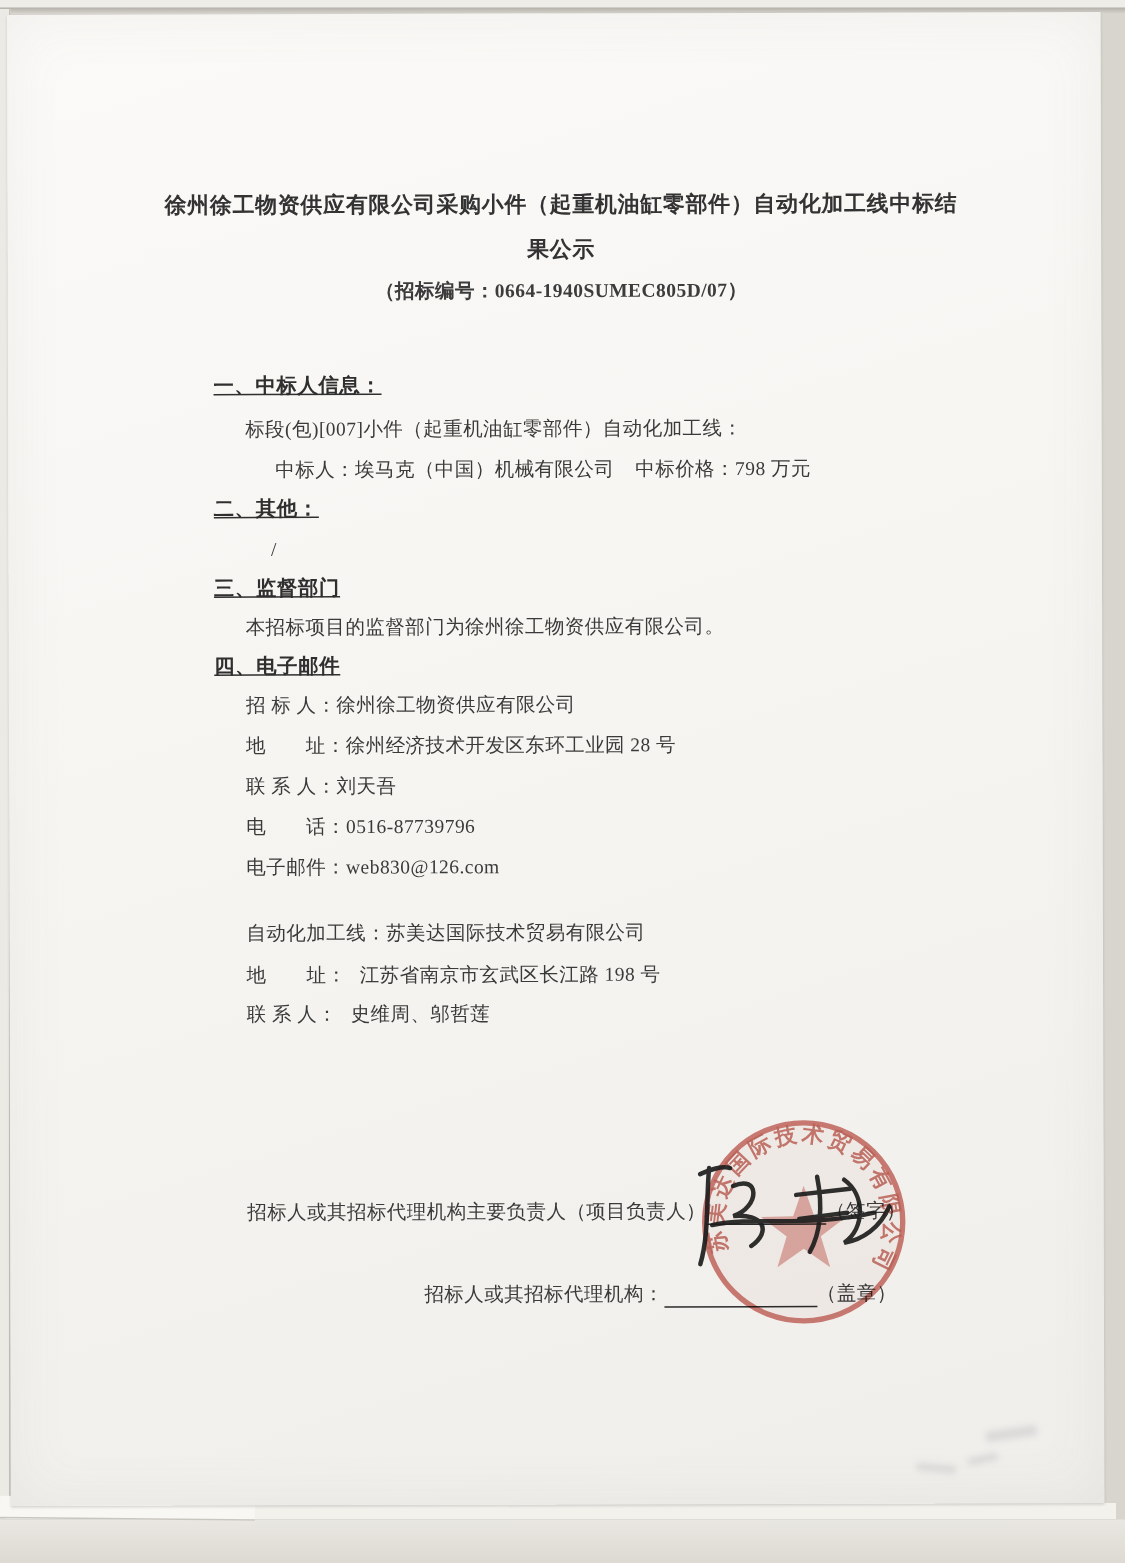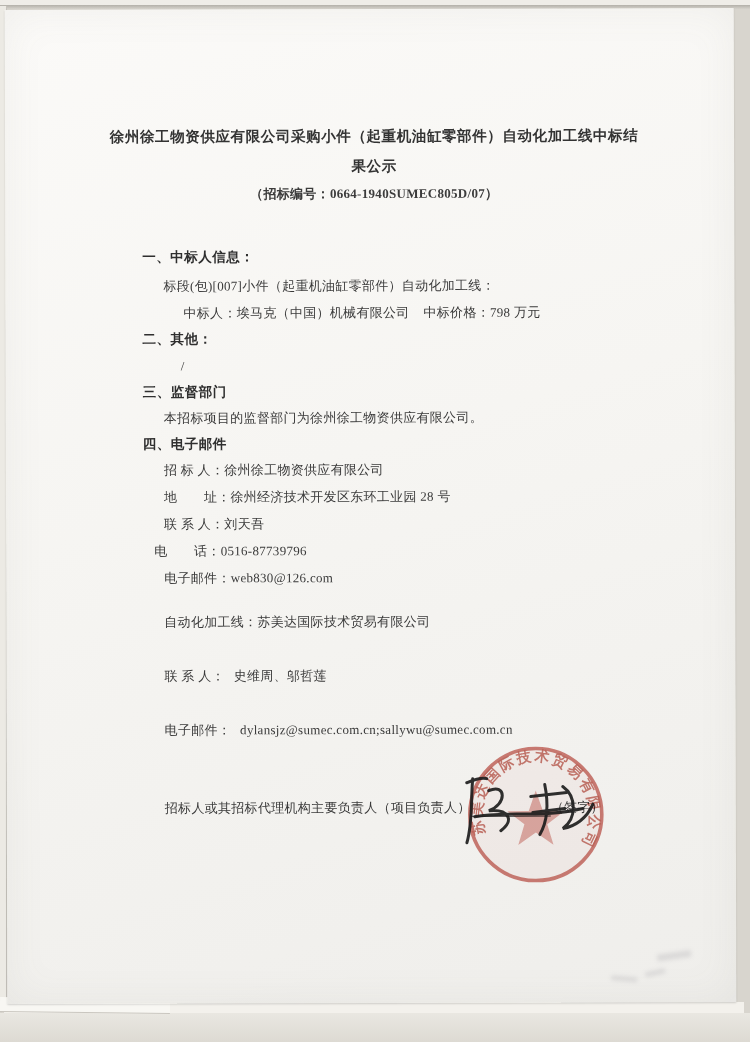--- a/index.html
+++ b/index.html
@@ -33,21 +33,21 @@
     background:linear-gradient(163deg,#fbfaf8 0%,#f6f5f2 45%,#efeeeb 100%);
     box-shadow:inset 0 0 40px rgba(120,115,105,.08), 0 1px 2px rgba(0,0,0,.15);
     transform:rotate(-.15deg);
     color:#3a3a3a;
   }
   .line{position:absolute;white-space:nowrap;font-size:13px;letter-spacing:.3px;}
   .title{width:560px;left:89px;text-align:center;font-weight:bold;font-size:14.5px;
     color:#333;letter-spacing:.6px;}
   .tender-no{width:560px;left:89px;text-align:center;font-weight:bold;font-size:13px;color:#3c3c3c;}
   .heading{font-weight:bold;font-size:13.5px;color:#2f2f2f;
-    font-family:"Liberation Sans","DejaVu Sans",sans-serif;letter-spacing:.5px;}
+    font-family:"Liberation Sans","DejaVu Sans",sans-serif;letter-spacing:.5px;text-decoration:underline;}
   .lbl{color:#3a3a3a;}
   .val{color:#3a3a3a;margin-top:48px;}
   .val-gap{margin-left:9px;}
   .price-group{position:absolute;left:240px;top:0;text-align:right;}
   .signoff{display:flex;align-items:flex-end;}
   .sign-underline{display:inline-block;border-bottom:1.5px solid #2b2b2b;height:14px;}
   .u1{width:80px;}
   .u2{width:102px;}
 
   
@@ -111,41 +111,46 @@
 
     <div class="line" style="left:158px;top:452px">
       <span class="lbl">招 标 人：</span><span class="val">徐州徐工物资供应有限公司</span>
     </div>
     <div class="line" style="left:158px;top:479px">
       <span class="lbl">地　　址：</span><span class="val">徐州经济技术开发区东环工业园 28 号</span>
     </div>
     <div class="line" style="left:158px;top:506px">
       <span class="lbl">联 系 人：</span><span class="val">刘天吾</span>
     </div>
-    <div class="line" style="left:148px;top:533px">
+    <div class="line" style="left:158px;top:533px">
       <span class="lbl">电　　话：</span><span class="val">0516-87739796</span>
     </div>
     <div class="line" style="left:158px;top:560px">
       <span class="lbl">电子邮件：</span><span class="val">web830@126.com</span>
     </div>
 
     <div class="line" style="left:158px;top:604px">
       <span class="lbl">自动化加工线：</span><span class="val">苏美达国际技术贸易有限公司</span>
     </div>
+    <div class="line" style="left:158px;top:632px">
+      <span class="lbl">地　　址：</span><span class="val val-gap">江苏省南京市玄武区长江路 198 号</span>
+    </div>
     <div class="line" style="left:158px;top:658px">
       <span class="lbl">联 系 人：</span><span class="val val-gap">史维周、邬哲莲</span>
-    </div>
-    <div class="line" style="left:158px;top:712px">
-      <span class="lbl">电子邮件：</span><span class="val val-gap">dylansjz@sumec.com.cn;sallywu@sumec.com.cn</span>
     </div>
 
     <div class="line signoff" style="left:158px;top:790px">
       <span>招标人或其招标代理机构主要负责人（项目负责人）</span>
       <span class="sign-underline u1"></span>
       <span>（签字）</span>
+    </div>
+    <div class="line signoff" style="left:276px;top:845px">
+      <span>招标人或其招标代理机构：</span>
+      <span class="sign-underline u2"></span>
+      <span>（盖章）</span>
     </div>
 
     <div class="smudge">
         <i></i>
         <i></i>
         <i></i>
       </div>
 
     <svg class="stamp-box" viewBox="-80 -80 160 160">
       <circle cx="0" cy="0" r="66" fill="none" stroke="#bc4438" stroke-width="3.6" opacity=".8"></circle>

